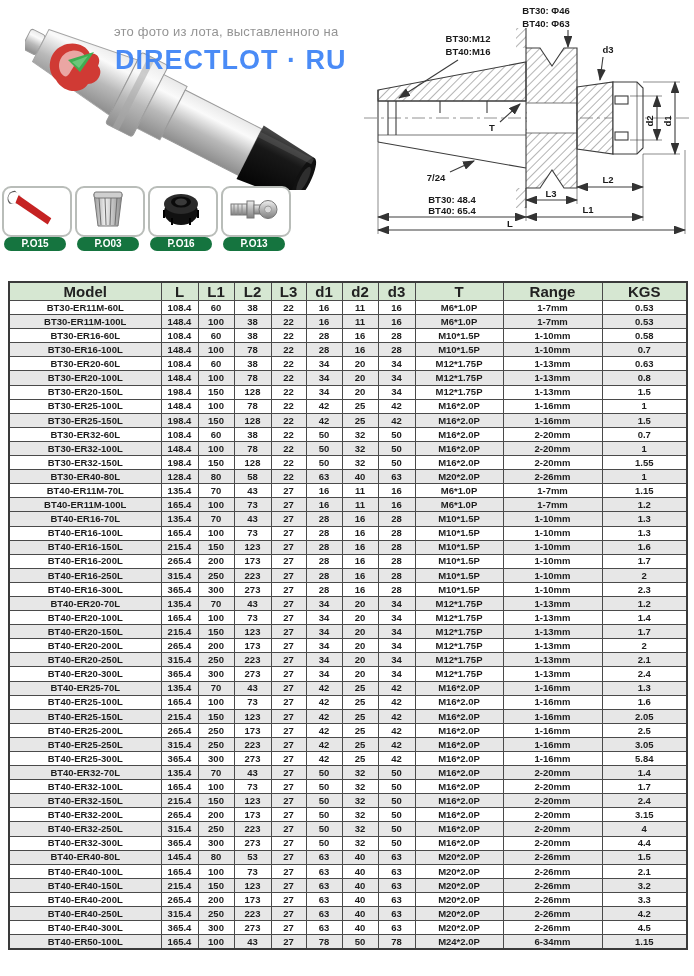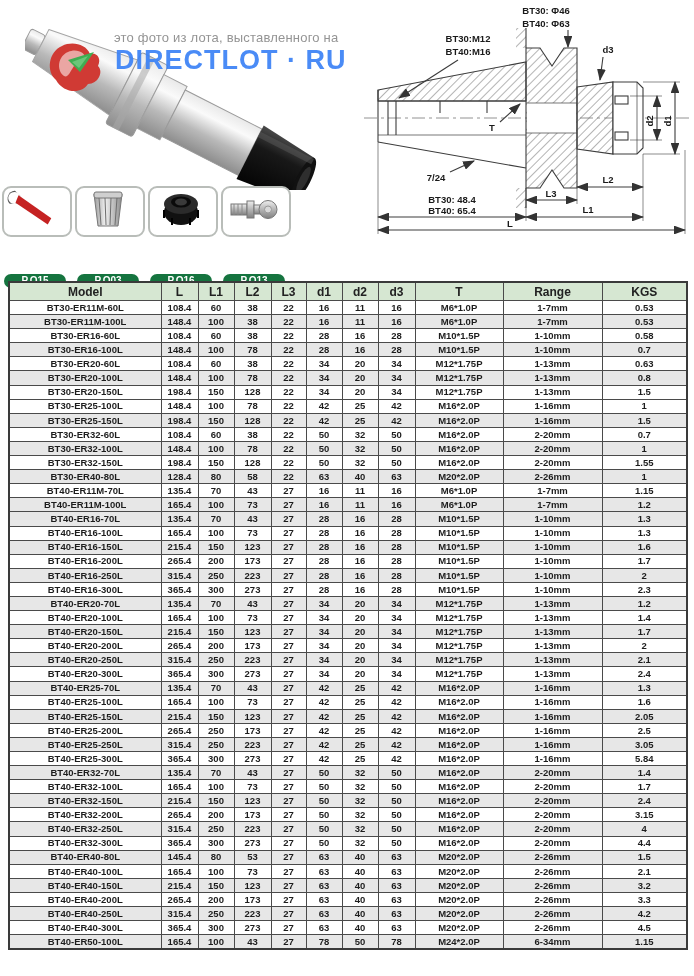--- a/index.html
+++ b/index.html
@@ -1,45 +1,45 @@
 <!DOCTYPE html>
 <html><head>
 <meta charset="utf-8">
 <style>
   html,body{margin:0;padding:0;background:#fff;}
   body{width:694px;height:976px;position:relative;overflow:hidden;
        font-family:"Liberation Sans","DejaVu Sans",sans-serif;}
 
   
   .photo{position:absolute;left:25px;top:5px;width:330px;height:185px;}
-  .wm-line1{position:absolute;left:114px;top:30px;font-size:13px;color:#949494;
+  .wm-line1{position:absolute;left:114px;top:24px;font-size:13px;color:#949494;
             letter-spacing:.2px;white-space:nowrap;}
   .wm-brand{position:absolute;left:115px;top:45px;font-size:27px;font-weight:bold;
             color:#3b82f6;letter-spacing:1px;white-space:nowrap;opacity:.92;}
   .logo{position:absolute;left:42px;top:36px;}
 
   
   .diagram{position:absolute;left:350px;top:0;}
   .diagram text{font-family:"Liberation Sans","DejaVu Sans",sans-serif;
                 font-size:9.5px;font-weight:bold;fill:#1a1a1a;}
 
   
   .acc-box{position:absolute;top:186px;width:66px;height:47px;background:#fff;
            border:2px solid #b9bdb9;border-radius:9px;}
   .acc-pill{position:absolute;top:237px;width:62px;height:14px;background:#15743f;
             border-radius:8px;color:#fff;font-size:10px;font-weight:bold;
-            text-align:center;line-height:14px;margin-top:37px;}
+            text-align:center;line-height:14px;}
 
   
   .spec-wrap{position:absolute;left:8px;top:281px;}
   table{border-collapse:collapse;table-layout:fixed;width:678px;
         font-size:9.5px;font-weight:bold;color:#1d1d1d;border:2px solid #3a3a3a;}
   th,td{border:1px solid #4a4a4a;text-align:center;padding:0;line-height:1;
         overflow:hidden;white-space:nowrap;}
-  thead th{background:#d6e7d2;height:17px;font-size:12px;color:#222;}
+  thead th{background:#d6e7d2;height:17px;font-size:15px;color:#222;}
   tbody td{height:13.1px;background:#fff;}
   tr.even td{background:#e7e7e7;}
 </style>
 </head>
 <body>
 
 <div class="photo">
   <svg width="330" height="185" viewBox="0 0 330 185">
     <defs>
       <linearGradient id="met" x1="0" y1="0" x2="0" y2="1">

